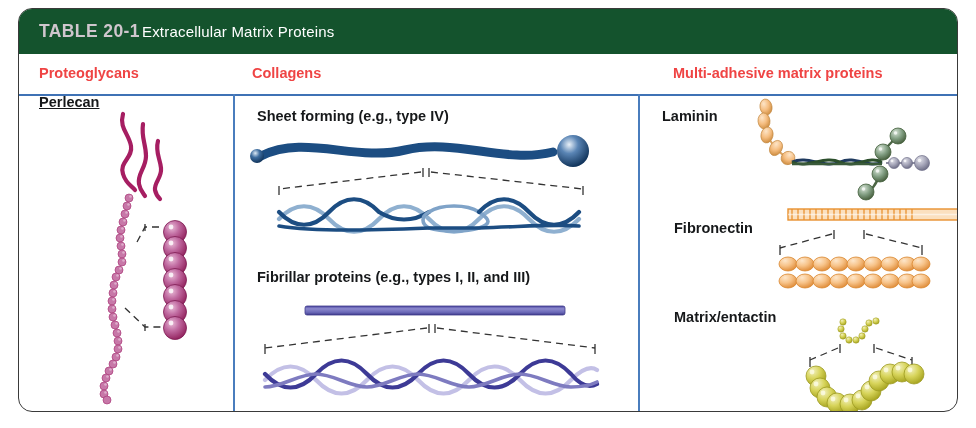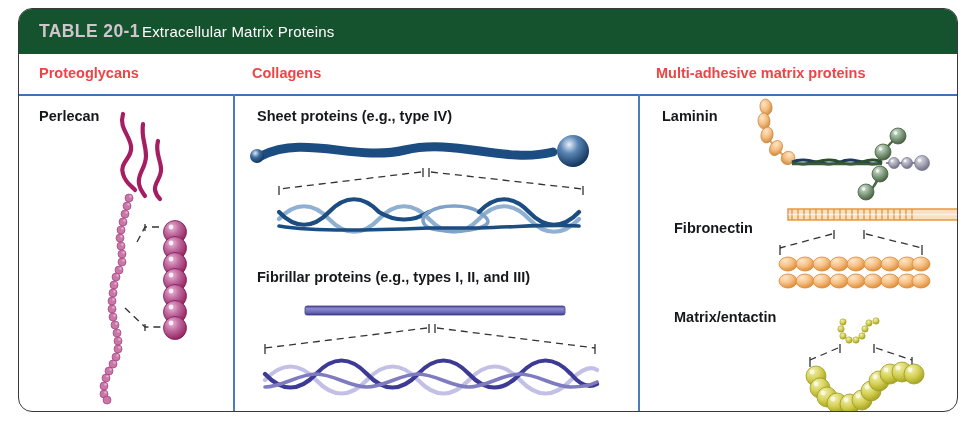--- a/index.html
+++ b/index.html
@@ -16,21 +16,21 @@
              display:flex;align-items:center;padding-left:20px;}
   .tbl-num{color:#cfc6cd;font-size:17.5px;font-weight:bold;letter-spacing:.4px;}
   .tbl-title{color:#ffffff;font-size:15px;font-weight:normal;margin-left:2px;letter-spacing:.2px;}
 
   
   .head-row{position:absolute;left:0;top:45px;width:100%;height:40px;background:#fff;}
   .col-head{position:absolute;top:11px;font-size:14.5px;font-weight:bold;color:#ef4444;
             white-space:nowrap;}
   .ch1{left:20px;}
   .ch2{left:233px;}
-  .ch3{left:637px;}
+  .ch3{left:654px;}
 
   .hrule{position:absolute;left:0;top:85px;width:100%;height:2px;background:#3f72b5;}
 
   
   .vdiv{position:absolute;top:85px;width:2px;height:317px;background:#4a7dbd;}
   .vd1{left:214px;}
   .vd2{left:619px;}
 
   
   .cell{position:absolute;top:85px;}
@@ -52,21 +52,21 @@
   <div class="head-row">
     <span class="col-head ch1">Proteoglycans</span>
     <span class="col-head ch2">Collagens</span>
     <span class="col-head ch3">Multi-adhesive matrix proteins</span>
   </div>
   <div class="hrule"></div>
   <div class="vdiv vd1"></div>
   <div class="vdiv vd2"></div>
 
   <div class="cell" style="left:0;width:214px;">
-    <span class="cell-label" style="left:20px;top:14px;">Perlecan</span>
+    <span class="cell-label" style="left:20px;top:0;text-decoration:underline;">Perlecan</span>
 
     <div class="art" style="left:0;top:0;">
       <svg width="214" height="317" viewBox="0 0 214 317">
 
         <g fill="none" stroke="#a61e62" stroke-width="4.2" stroke-linecap="round">
           <path d="M104,20 C100,34 110,40 112,52 C114,64 100,68 104,80 C107,90 113,92 116,96"></path>
           <path d="M124,30 C122,44 127,50 127,62 C127,74 118,80 120,90 C121,96 124,99 126,102"></path>
           <path d="M139,47 C136,58 141,64 142,74 C143,84 135,88 136,96 C137,101 139,103 141,105"></path>
         </g>
 
@@ -165,21 +165,21 @@
               <circle cx="152" cy="213" r="2.4"></circle>
             <circle cx="152" cy="229" r="2.4"></circle>
           </g>
         </g>
       </svg>
     </div>
   </div>
 
   <div class="cell" style="left:216px;width:403px;">
 
-    <span class="cell-label" style="left:22px;top:14px;">Sheet proteins (e.g., type IV)</span>
+    <span class="cell-label" style="left:22px;top:14px;">Sheet forming (e.g., type IV)</span>
 
     <div class="art" style="left:0;top:0;">
       <svg width="403" height="160" viewBox="0 0 403 160">
         <defs>
           <radialGradient id="bigKnob" cx="38%" cy="30%" r="70%">
             <stop offset="0%" stop-color="#e8f0f8"></stop>
             <stop offset="40%" stop-color="#5a85b5"></stop>
             <stop offset="100%" stop-color="#12355c"></stop>
           </radialGradient>
           <radialGradient id="smKnob" cx="38%" cy="30%" r="70%">

